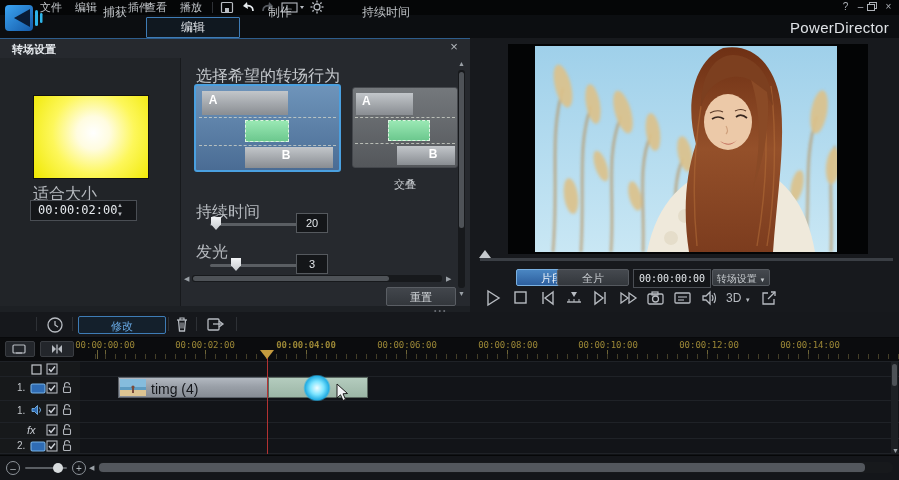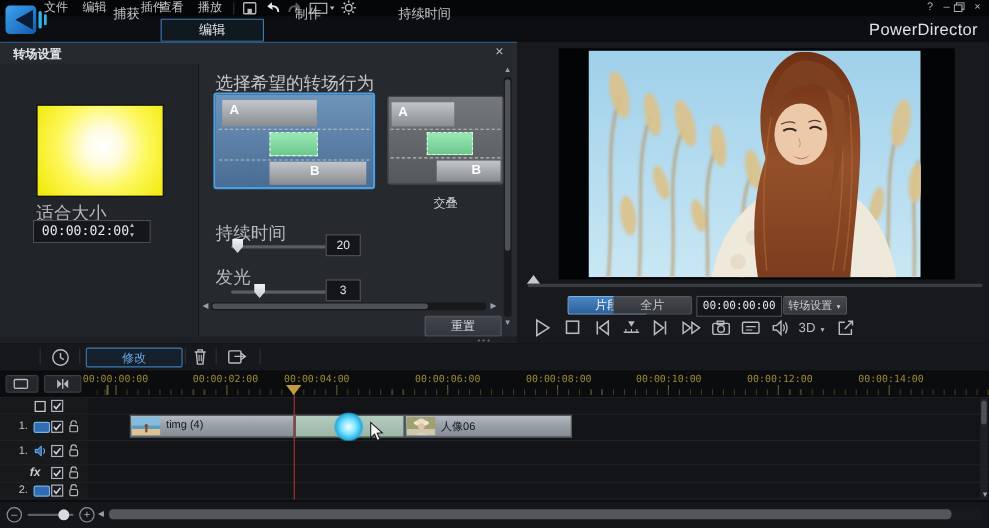--- a/index.html
+++ b/index.html
@@ -91,21 +91,21 @@
   .playhead{left:260px;top:350px;width:0;height:0;border-left:7px solid transparent;border-right:7px solid transparent;
      border-top:9px solid #c59b3f;z-index:6;}
   .redline{left:267px;top:351px;width:1px;height:103px;background:#b23232;z-index:5;}
   .tracks-area{left:0;top:362px;width:899px;height:92px;background:#121418;}
   .hdr-col{left:0;top:362px;width:80px;height:92px;background:#17191b;}
   .row-sep{left:0;width:899px;height:1px;background:#1f2227;}
   .trk-num{font-size:10px;color:#c2c6ca;}
   .fx-label{font-size:11px;font-style:italic;color:#c8ccd2;}
   .clip{top:377px;height:21px;background:linear-gradient(180deg,#b2b8c0 0%,#9aa0a8 45%,#868c94 100%);
      border:1px solid #5a6068;box-sizing:border-box;z-index:2;}
-  .clip-label{position:absolute;left:32px;top:3px;font-size:10px;color:#15171b;}
+  .clip-label{position:absolute;left:32px;top:3px;font-size:14px;color:#15171b;}
   .clip-thumb{position:absolute;left:1px;top:1px;width:26px;height:17px;overflow:hidden;}
   .transition-clip{left:268px;top:377px;width:100px;height:21px;z-index:2;
      background:linear-gradient(180deg,#b4ccbe,#9cb6a6);border:1px solid #5a6860;box-sizing:border-box;}
   .glow{position:absolute;left:34px;top:-3px;width:28px;height:26px;
      background:radial-gradient(circle,#f0fdff 0%,#7ce4ff 35%,#24aee4 62%,rgba(36,174,228,0) 72%);}
   .tl-vscroll{left:891px;top:362px;width:7px;height:92px;background:#1d2024;}
   .bottom-bar{left:0;top:455px;width:899px;height:25px;background:#14161a;border-top:1px solid #060708;box-sizing:border-box;}
   .zoom-circle{top:461px;width:14px;height:14px;border:1px solid #8e949a;border-radius:50%;color:#aeb4ba;
      font-size:10px;text-align:center;line-height:13px;box-sizing:border-box;}
   .cursor{left:336px;top:383px;z-index:9;}
@@ -448,21 +448,21 @@
   </div>
   <div class="abs hdr-btn" style="left:40px;width:34px;">
     <svg width="32" height="14" viewBox="0 0 32 14">
       <path d="M11 3 L15 7 L11 11 Z" fill="#b7bbc1"></path>
       <line x1="16" y1="2.5" x2="16" y2="11.5" stroke="#b7bbc1" stroke-width="1.3"></line>
       <path d="M21 3 L17 7 L21 11 Z" fill="#b7bbc1"></path>
       </svg>
   </div>
   <span class="abs ruler-label" style="left:105px;">00:00:00:00</span>
   <span class="abs ruler-label" style="left:205px;">00:00:02:00</span>
-  <span class="abs ruler-label" style="left:288px;">00:00:04:00</span>
+  <span class="abs ruler-label" style="left:306px;font-weight:bold;">00:00:04:00</span>
   <span class="abs ruler-label" style="left:407px;">00:00:06:00</span>
   <span class="abs ruler-label" style="left:508px;text-align:right;">00:00:08:00</span>
   <span class="abs ruler-label" style="left:608px;">00:00:10:00</span>
   <span class="abs ruler-label" style="left:709px;">00:00:12:00</span>
   <span class="abs ruler-label" style="left:810px;">00:00:14:00</span>
   <div class="abs ticks-major"></div>
   <div class="abs ticks-minor"></div>
   <div class="abs playhead"></div>
   <div class="abs redline"></div>
 
@@ -519,21 +519,21 @@
         <path d="M3 6 L5 8.5 L9 3.5" fill="none" stroke="#d2d6dc" stroke-width="1.4"></path>
       </svg>
   </div>
   <div class="abs" style="left:61px;top:403px;">
     <svg width="12" height="13" viewBox="0 0 12 13">
         <path d="M3.5 6 L3.5 4 A2.5 2.5 0 0 1 8.5 4" fill="none" stroke="#b2b6bc" stroke-width="1.1"></path>
         <rect x="2.5" y="6" width="7" height="5.5" rx="1" fill="none" stroke="#b2b6bc" stroke-width="1.1"></rect>
       </svg>
   </div>
 
-  <span class="abs fx-label txt" style="left:27px;top:424px;font-weight:bold;">fx</span>
+  <span class="abs fx-label txt" style="left:27px;top:424px;">fx</span>
   <div class="abs" style="left:46px;top:424px;">
     <svg width="12" height="12" viewBox="0 0 12 12">
         <rect x="1" y="1" width="10" height="10" fill="#1a1c20" stroke="#b2b6bc" stroke-width="1.1"></rect>
         <path d="M3 6 L5 8.5 L9 3.5" fill="none" stroke="#d2d6dc" stroke-width="1.4"></path>
       </svg>
   </div>
   <div class="abs" style="left:61px;top:423px;">
     <svg width="12" height="13" viewBox="0 0 12 13">
         <path d="M3.5 6 L3.5 4 A2.5 2.5 0 0 1 8.5 4" fill="none" stroke="#b2b6bc" stroke-width="1.1"></path>
         <rect x="2.5" y="6" width="7" height="5.5" rx="1" fill="none" stroke="#b2b6bc" stroke-width="1.1"></rect>
@@ -567,33 +567,20 @@
           <rect y="11" width="26" height="6" fill="#dcc492"></rect>
           <circle cx="13" cy="8" r="1.6" fill="#7a4a3a"></circle>
           <rect x="12" y="9" width="2" height="5" fill="#7a4a3a"></rect>
         </svg>
     </div>
     <span class="clip-label txt">timg (4)</span>
   </div>
   <div class="abs transition-clip">
     <div class="glow"></div>
   </div>
-  <div class="abs clip" style="left:368px;width:152px;">
-    <div class="clip-thumb">
-      <svg width="26" height="17" viewBox="0 0 26 17">
-          <rect width="26" height="17" fill="#a3a070"></rect>
-          <rect y="11" width="26" height="6" fill="#cfc6ae"></rect>
-          <ellipse cx="13" cy="5.5" rx="7" ry="2.6" fill="#efe8d6"></ellipse>
-          <path d="M9 5.5 A4 4 0 0 1 17 5.5 Z" fill="#e6decb"></path>
-          <circle cx="13" cy="8.6" r="3" fill="#e6c3a0"></circle>
-          <path d="M8 17 Q13 11 18 17 Z" fill="#d8d0be"></path>
-        </svg>
-    </div>
-    <span class="clip-label txt">人像06</span>
-  </div>
 
   <div class="abs cursor">
     <svg width="13" height="19" viewBox="0 0 13 19">
         <path d="M1 1 L1 15 L4.5 11.8 L7 17.5 L9.5 16.3 L7 10.8 L11.5 10.5 Z" fill="#f2f4f6" stroke="#1a1a1a" stroke-width="1"></path>
       </svg>
   </div>
 
   <div class="abs tl-vscroll">
     <div class="scroll-thumb" style="position:absolute;left:1px;top:2px;width:5px;height:22px;"></div>
   </div>

